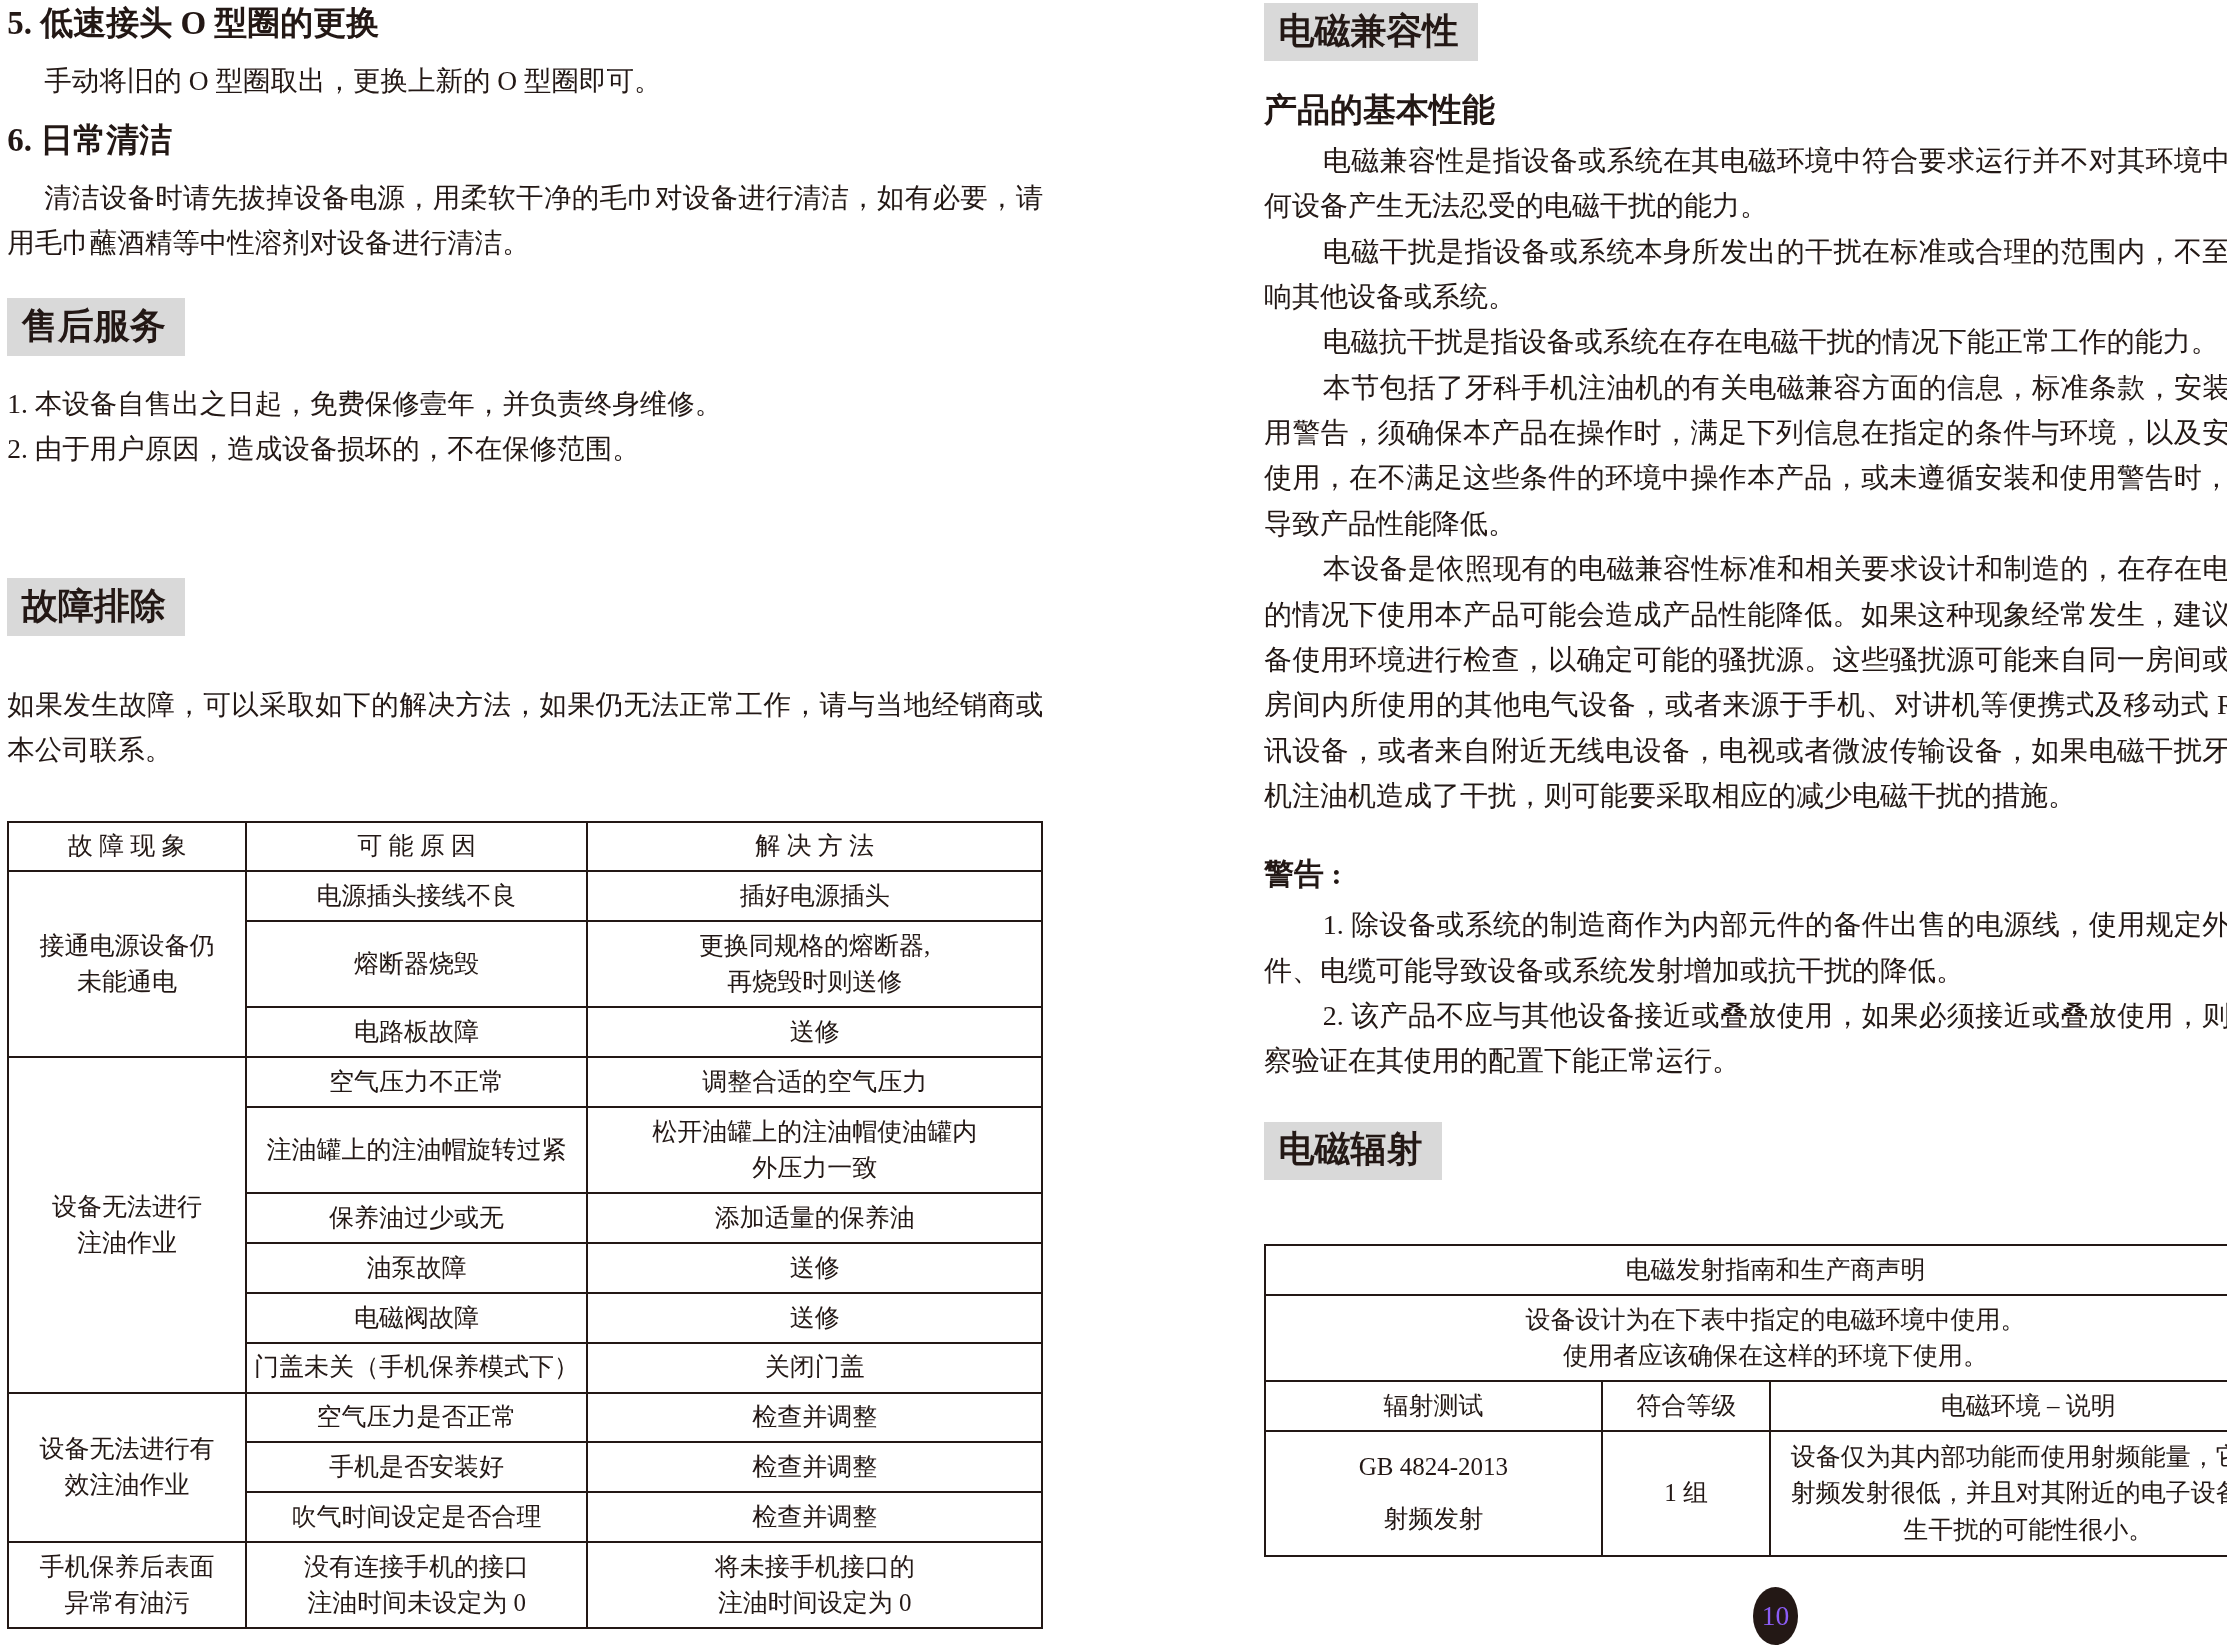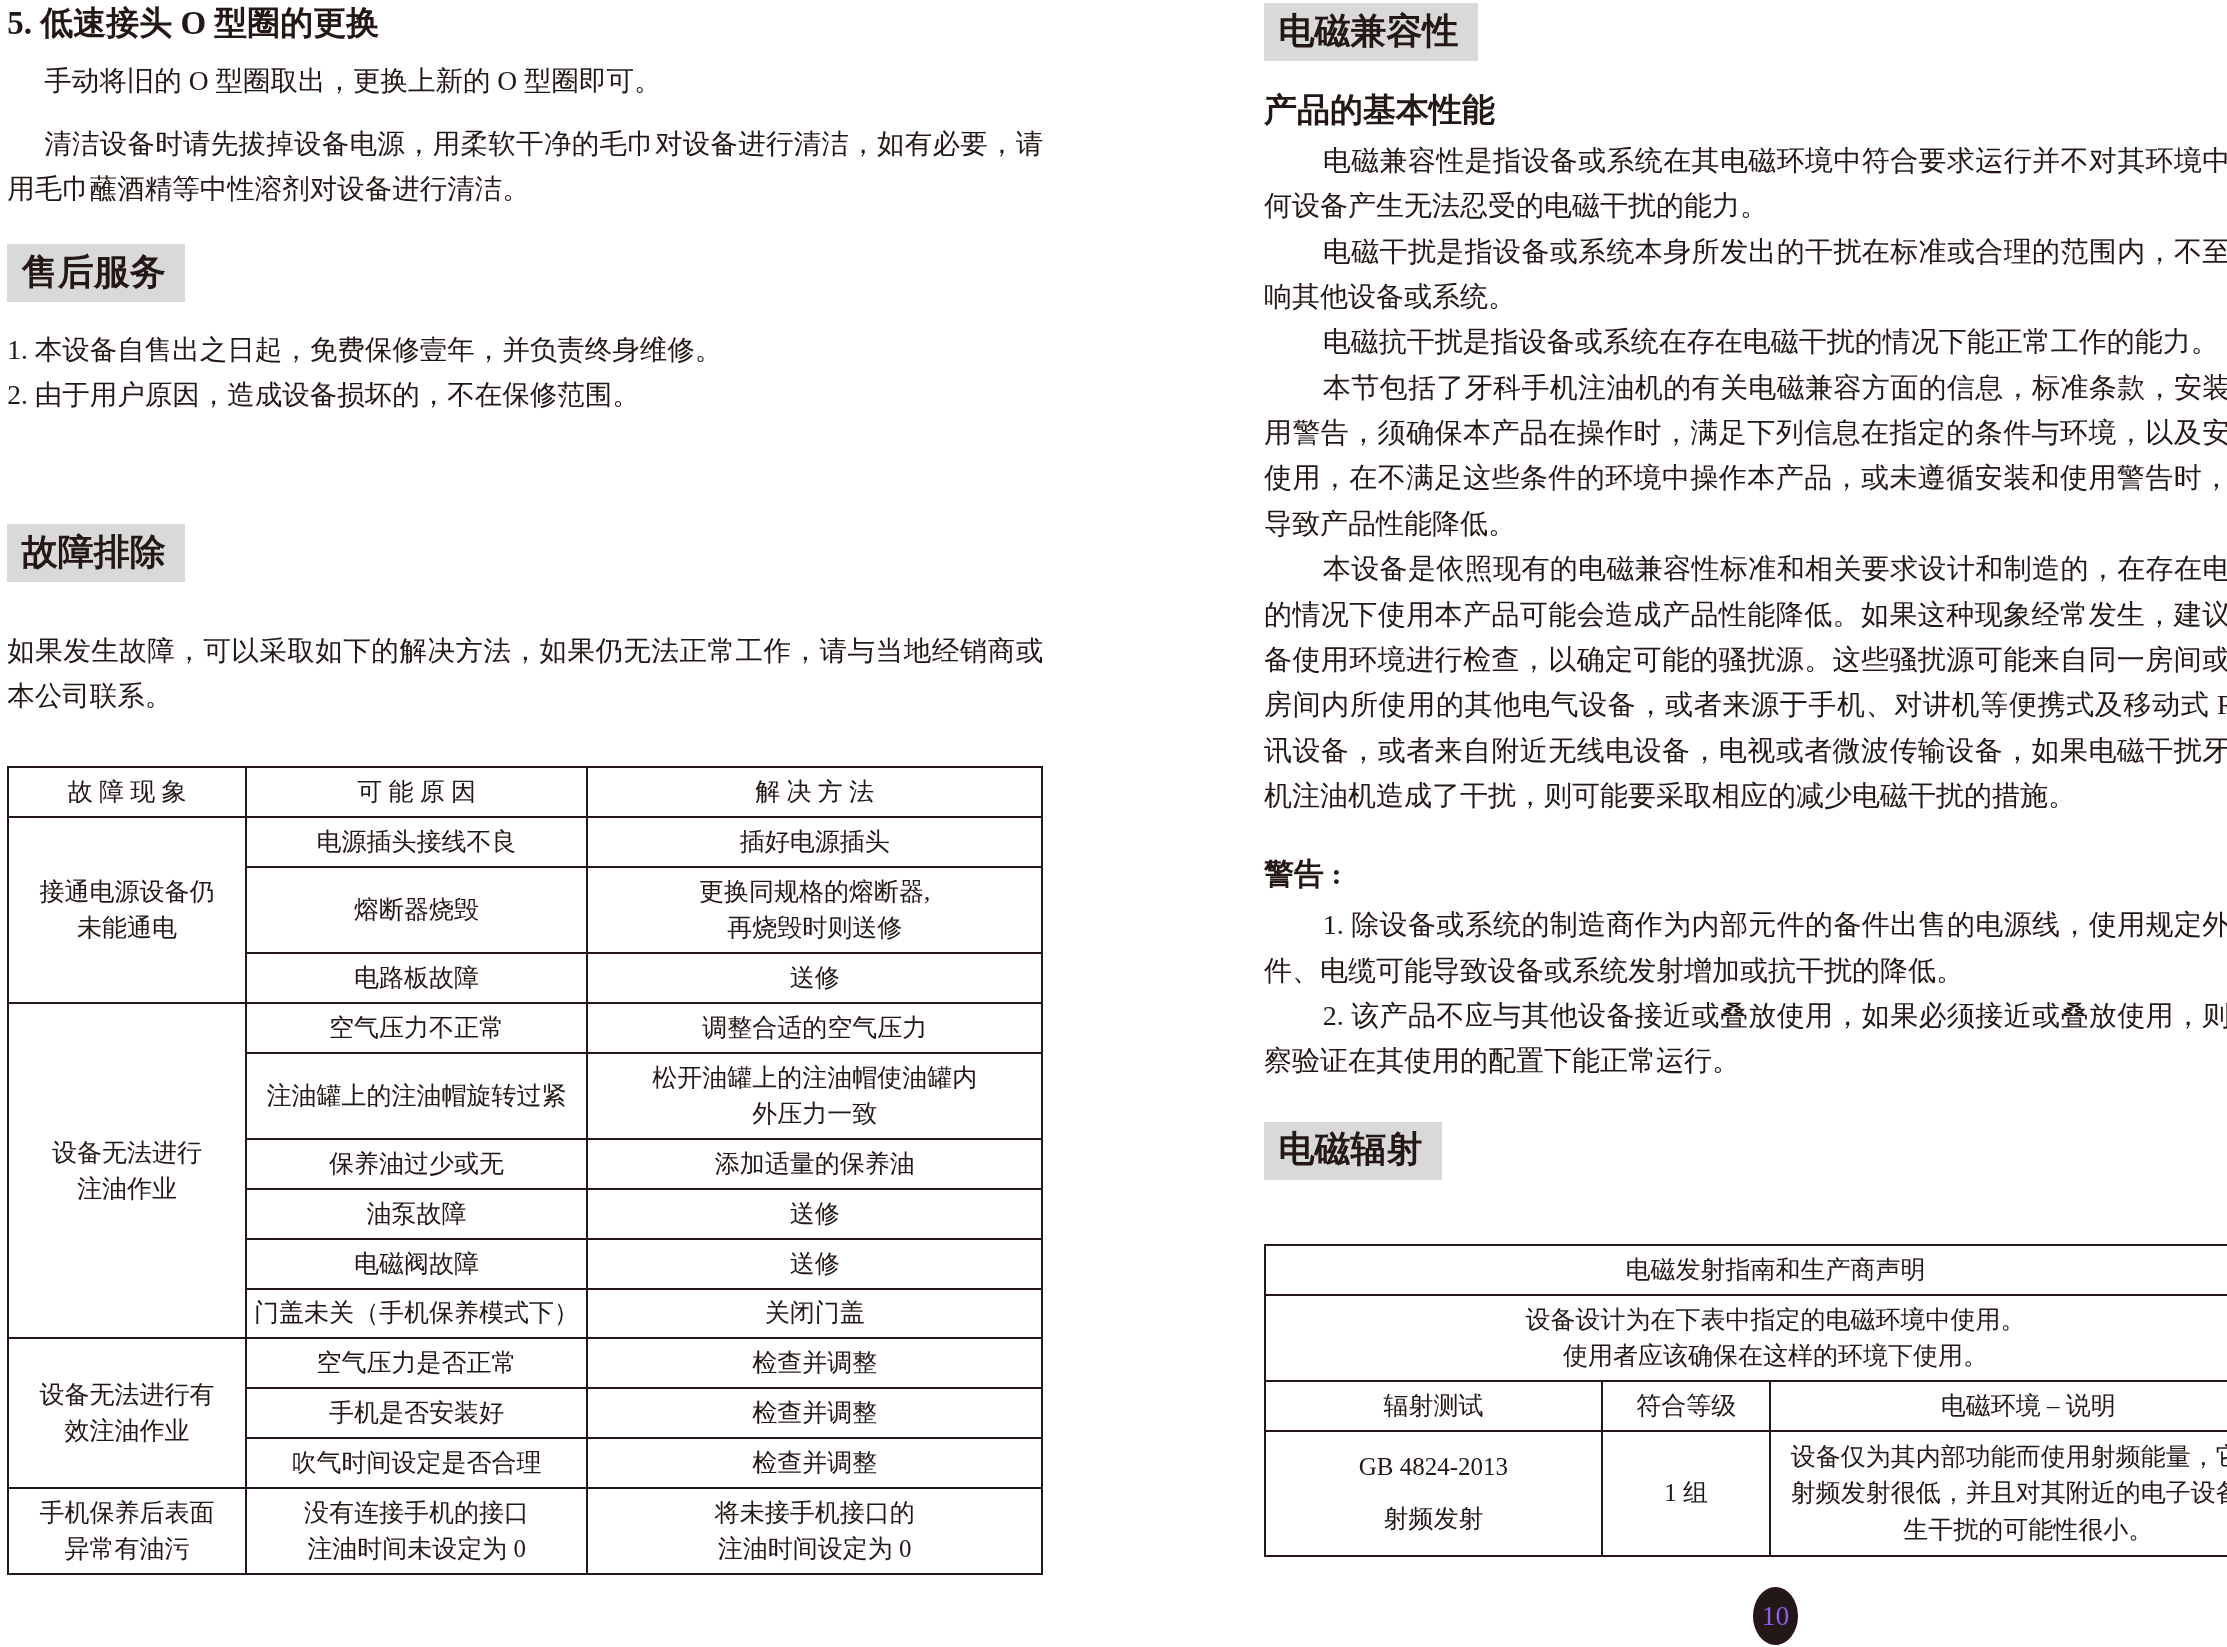--- a/index.html
+++ b/index.html
@@ -78,20 +78,21 @@
   .badge-right { width:45px; height:58px; }
 </style>
 </head>
 <body>
 
 <div class="page page-left">
 
   <div class="num-heading">5. 低速接头 O 型圈的更换</div>
   <p class="body-text indent1 mb-sm">手动将旧的 O 型圈取出，更换上新的 O 型圈即可。</p>
 
+  <div class="num-heading">6. 日常清洁</div>
   <p class="body-text indent1 mb-md">清洁设备时请先拔掉设备电源，用柔软干净的毛巾对设备进行清洁，如有必要，请用毛巾蘸酒精等中性溶剂对设备进行清洁。</p>
 
   <div class="grey-head gh-1">售后服务</div>
 
   <p class="body-text">1. 本设备自售出之日起，免费保修壹年，并负责终身维修。</p>
   <p class="body-text">2. 由于用户原因，造成设备损坏的，不在保修范围。</p>
 
   <div style="display:block;">
     <div class="grey-head gh-2">故障排除</div>
   </div>

